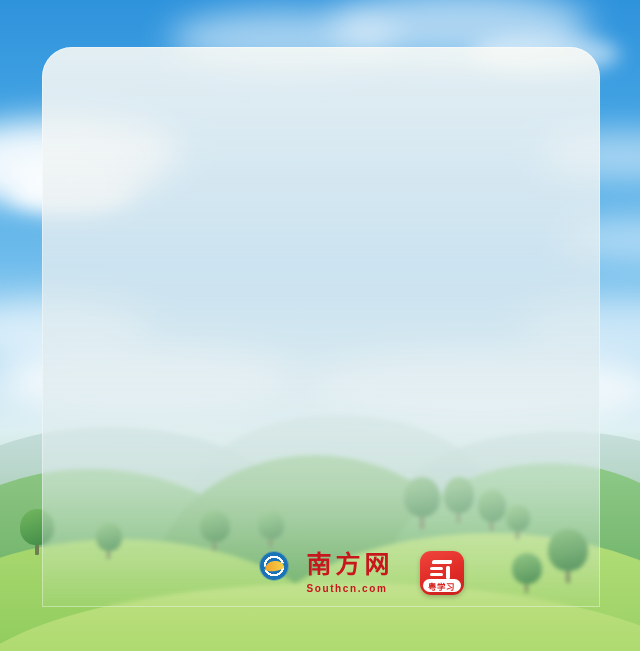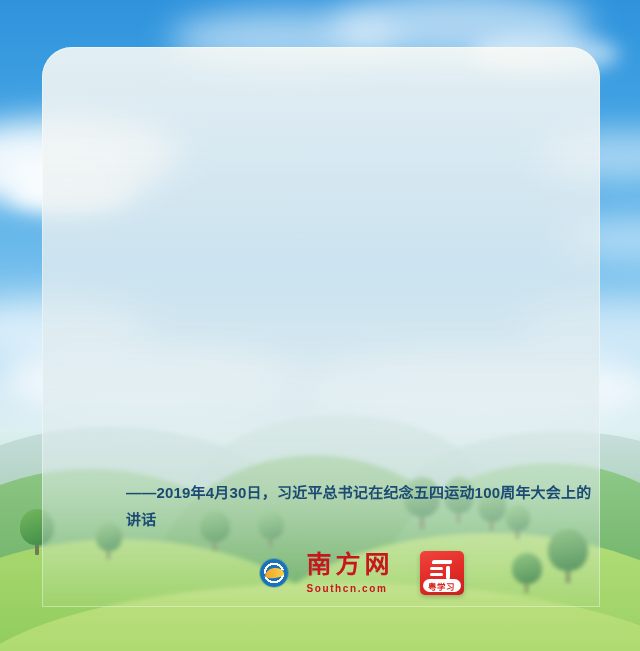--- a/index.html
+++ b/index.html
@@ -57,21 +57,21 @@
     font-size:15px;line-height:27px;font-weight:700;
     color:#1b4a74;letter-spacing:0.2px;
   }
 
   
   .logos{
     position:absolute;left:0;top:548px;width:640px;height:50px;
     display:flex;align-items:center;justify-content:center;gap:26px;
   }
 
-  .southcn{display:flex;align-items:center;gap:18px;}
+  .southcn{display:flex;gap:18px;}
   .emblem{
     position:relative;width:28px;height:28px;border-radius:50%;
     background:radial-gradient(circle at 50% 50%,#ffffff 0 22%,#1a73b8 23% 40%,#ffffff 41% 52%,#1a73b8 53% 72%,#ffffff 73% 100%);
     box-shadow:0 0 0 1px rgba(26,115,184,.35);
     overflow:hidden;flex:none;
   }
   .emblem .swoosh{
     position:absolute;left:5px;top:9px;width:19px;height:10px;
     background:linear-gradient(90deg,#f0a32a,#f7d14a);
     border-radius:50% 50% 50% 50%/70% 70% 30% 30%;
@@ -85,21 +85,21 @@
   .brand-cn{
     font-size:25px;font-weight:700;color:#c8161d;letter-spacing:4px;
     font-family:"DejaVu Sans","Liberation Sans",sans-serif;
   }
   .brand-en{
     font-size:10px;font-weight:700;color:#c8161d;letter-spacing:1.6px;
     margin-top:7px;
   }
 
   .appicon{
-    position:relative;width:44px;height:44px;border-radius:5px;
+    position:relative;width:44px;height:44px;border-radius:11px;
     background:linear-gradient(160deg,#f0453c 0%,#e02a26 55%,#c9201d 100%);
     box-shadow:0 2px 5px rgba(0,0,0,.22);
     display:flex;align-items:center;justify-content:center;flex:none;
   }
   .appicon .mark{
     position:relative;width:26px;height:22px;margin-bottom:5px;
   }
   .appicon .mark i{position:absolute;background:#fff;display:block;border-radius:1.5px;}
   .appicon .m1{left:3px;top:0px;width:20px;height:4px;transform:skewX(-12deg);}
   .appicon .m2{left:1px;top:7px;width:13px;height:3.5px;}
@@ -185,21 +185,20 @@
     </div>
     <div class="tree" style="left:512px;bottom:58px;width:30px;height:40px;">
       <span class="trunk" style="left:13px;bottom:0;width:3px;height:12px;"></span>
       <span class="canopy" style="left:0;bottom:9px;width:30px;height:31px;background:linear-gradient(160deg,#72b65d,#3a8243);"></span>
     </div>
   </div>
 
   <div class="card">
 
 
-    <div class="attrib">——2019年4月30日，习近平总书记在纪念五四运动100周年大会上的讲话</div>
 
     <div class="logos" style="top:501px;">
 
       <div class="southcn">
         <span class="emblem">
           <span class="bar"></span>
           <span class="swoosh"></span>
         </span>
         <span class="brandblock">
           <span class="brand-cn">南方网</span>

